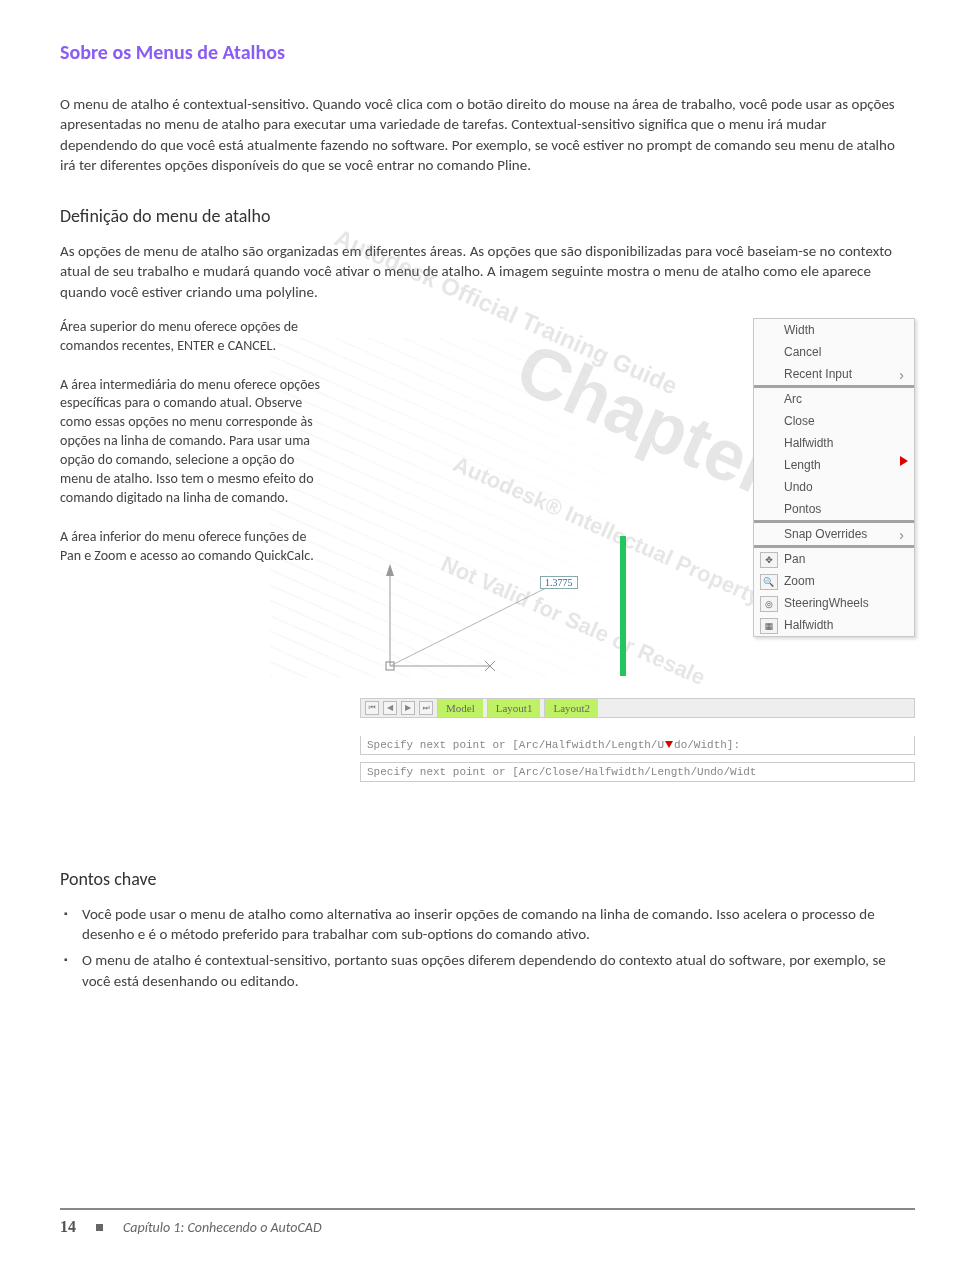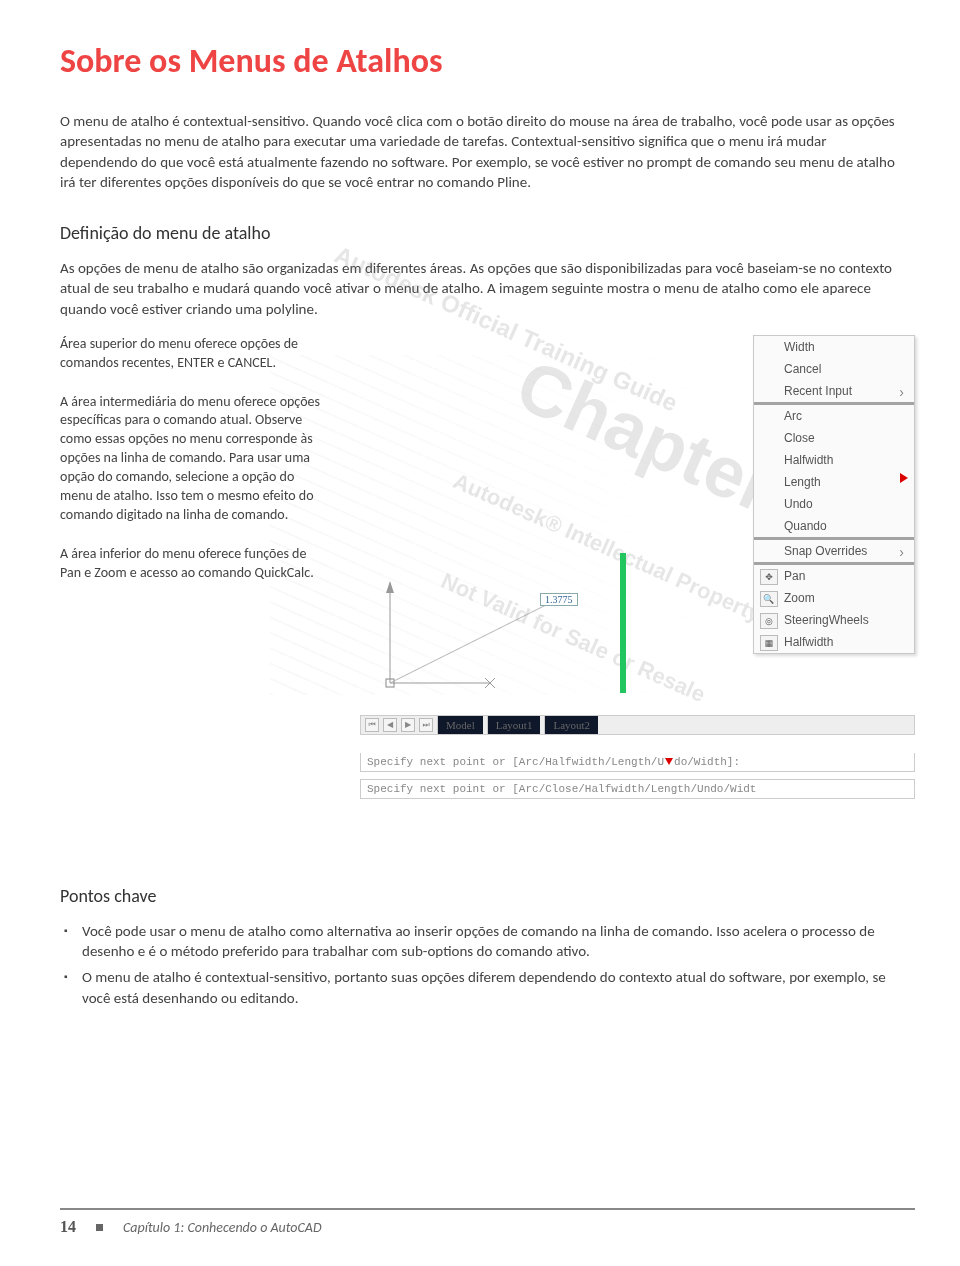--- a/index.html
+++ b/index.html
@@ -8,23 +8,23 @@
     color: #333;
     margin: 0;
     padding: 40px 45px 20px 60px;
     width: 960px;
     box-sizing: border-box;
     background: #fff;
     min-height: 1266px;
     position: relative;
   }
   h1.title {
-    font-size: 34px;
+    font-size: 20px;
     font-weight: bold;
-    color: #ef4444;
+    color: #8b5cf6;
     margin: 0 0 30px 0;
   }
   p {
     line-height: 1.35;
     margin: 0 16px 16px 0;
     color: #444;
   }
   h2.subhead {
     font-size: 18px;
     font-weight: normal;
@@ -182,21 +182,21 @@
     color: #666;
     display: flex;
     align-items: center;
     gap: 4px;
     padding-left: 4px;
     z-index: 2;
   }
   .tabs .nav-btn {
     width:12px;height:12px;border:1px solid #bbb;font-size:8px;text-align:center;line-height:12px;background:#f5f5f5;color:#888;
   }
-  .tabs span.tab { border-left:1px solid #ccc;padding:0 8px;background:#0f172a;height:18px;line-height:18px; }
+  .tabs span.tab { border-left:1px solid #ccc;padding:0 8px;background:#bef264;height:18px;line-height:18px; }
   
   .cmd {
     position: absolute;
     left: 0; right: 0;
     height: 18px;
     border: 1px solid #ccc;
     border-top: none;
     background: #fff;
     font-family: Consolas, "Courier New", monospace;
     font-size: 11px;
@@ -270,21 +270,21 @@
       </div>
       <div class="sect">
         <div class="item">Arc</div>
         <div class="item">Close</div>
         <div class="item">Halfwidth</div>
         <div class="item" style="position:relative">
           <span>Length</span>
           <span class="arrow-red"></span>
         </div>
         <div class="item">Undo</div>
-        <div class="item">Quando</div>
+        <div class="item">Pontos</div>
       </div>
       <div class="sect">
         <div class="item sub">Snap Overrides</div>
       </div>
       <div class="sect">
         <div class="item"><span class="ico">✥</span><span>Pan</span></div>
         <div class="item"><span class="ico">🔍</span><span>Zoom</span></div>
         <div class="item"><span class="ico">◎</span><span>SteeringWheels</span></div>
         <div class="item"><span class="ico">▦</span><span>Halfwidth</span></div>
       </div>

